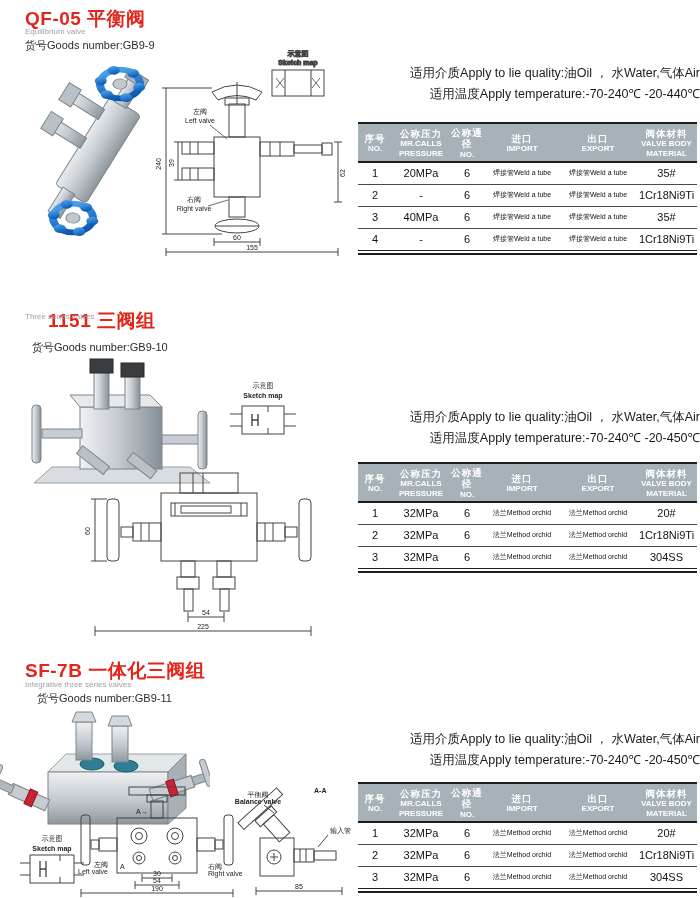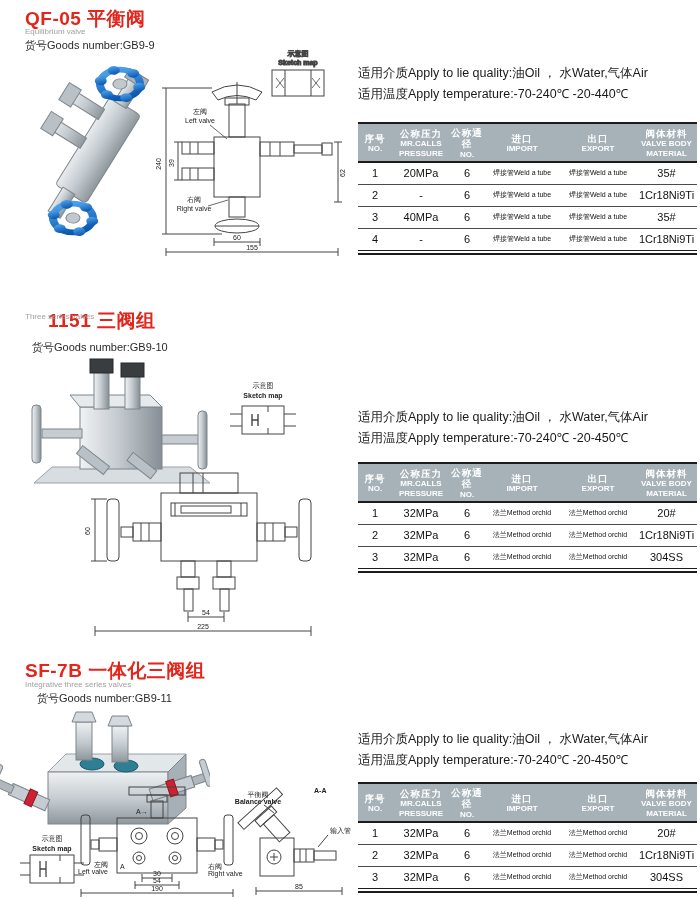--- a/index.html
+++ b/index.html
@@ -4,21 +4,21 @@
 <style>
   html,body{margin:0;padding:0;}
   body{
     width:700px;height:898px;position:relative;background:#ffffff;
     font-family:"Liberation Sans", sans-serif;overflow:hidden;color:#1a1a1a;
   }
   .abs{position:absolute;}
   .sec-title{font-size:19px;font-weight:bold;color:#e2261c;letter-spacing:0.5px;white-space:nowrap;}
   .sec-sub{font-size:8px;color:#a0a0a0;white-space:nowrap;}
   .goods{font-size:11px;color:#2a2a2a;white-space:nowrap;}
-  .apply{width:342px;font-size:12.5px;line-height:1.65;color:#1a1a1a;}
+  .apply{width:342px;font-size:12.5px;line-height:1.65;color:#1a1a1a;text-align:right;}
   .apply div{white-space:nowrap;}
   .tblwrap{width:339px;border-top:2px solid #1c1c1c;border-bottom:2px solid #1c1c1c;padding:0 0 2px 0;background:#fff;}
   table{width:100%;border-collapse:collapse;table-layout:fixed;}
   thead th{background:#a6b2b8;color:#ffffff;font-weight:bold;vertical-align:middle;padding:3px 0 2px 0;border-bottom:2px solid #1c1c1c;}
   .th-zh{font-size:9.5px;line-height:1.2;letter-spacing:1px;}
   .th-en{font-size:8px;line-height:1.15;white-space:pre-line;letter-spacing:0;}
   tbody td{text-align:center;height:21px;font-size:11px;color:#111;border-bottom:1px solid #4a4a4a;padding:0;overflow:hidden;white-space:nowrap;}
   tbody tr:last-child td{border-bottom:1px solid #1c1c1c;}
   td.small{font-size:7px;}
   svg{display:block;}

